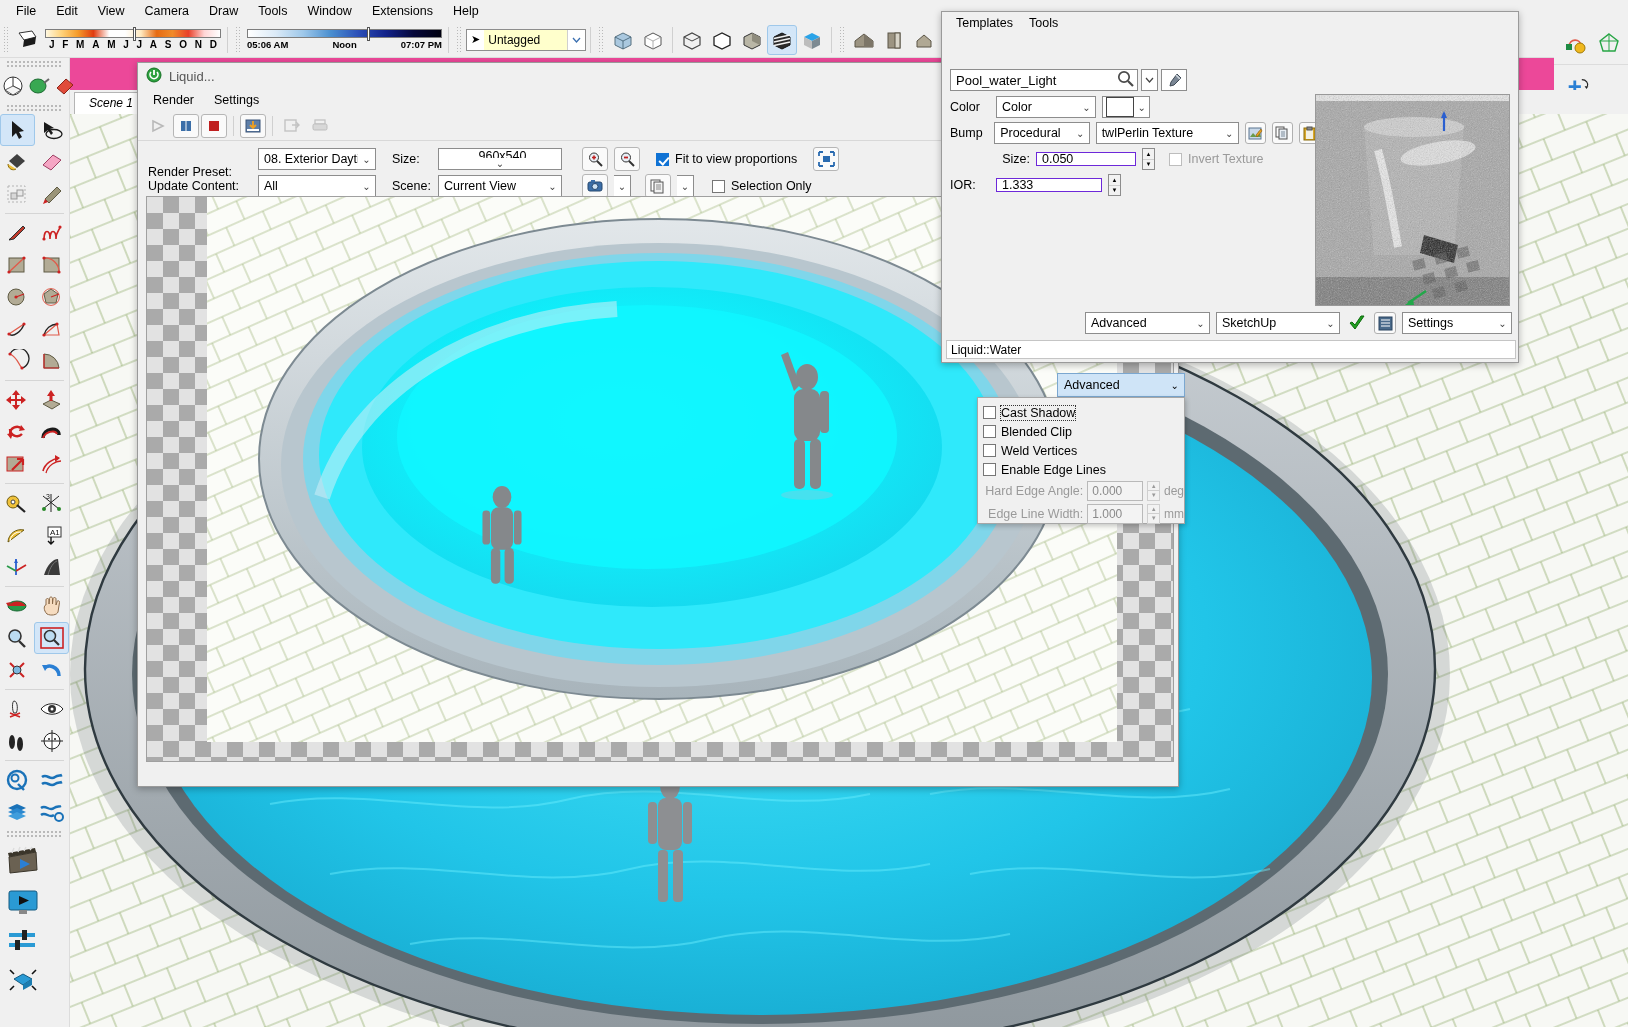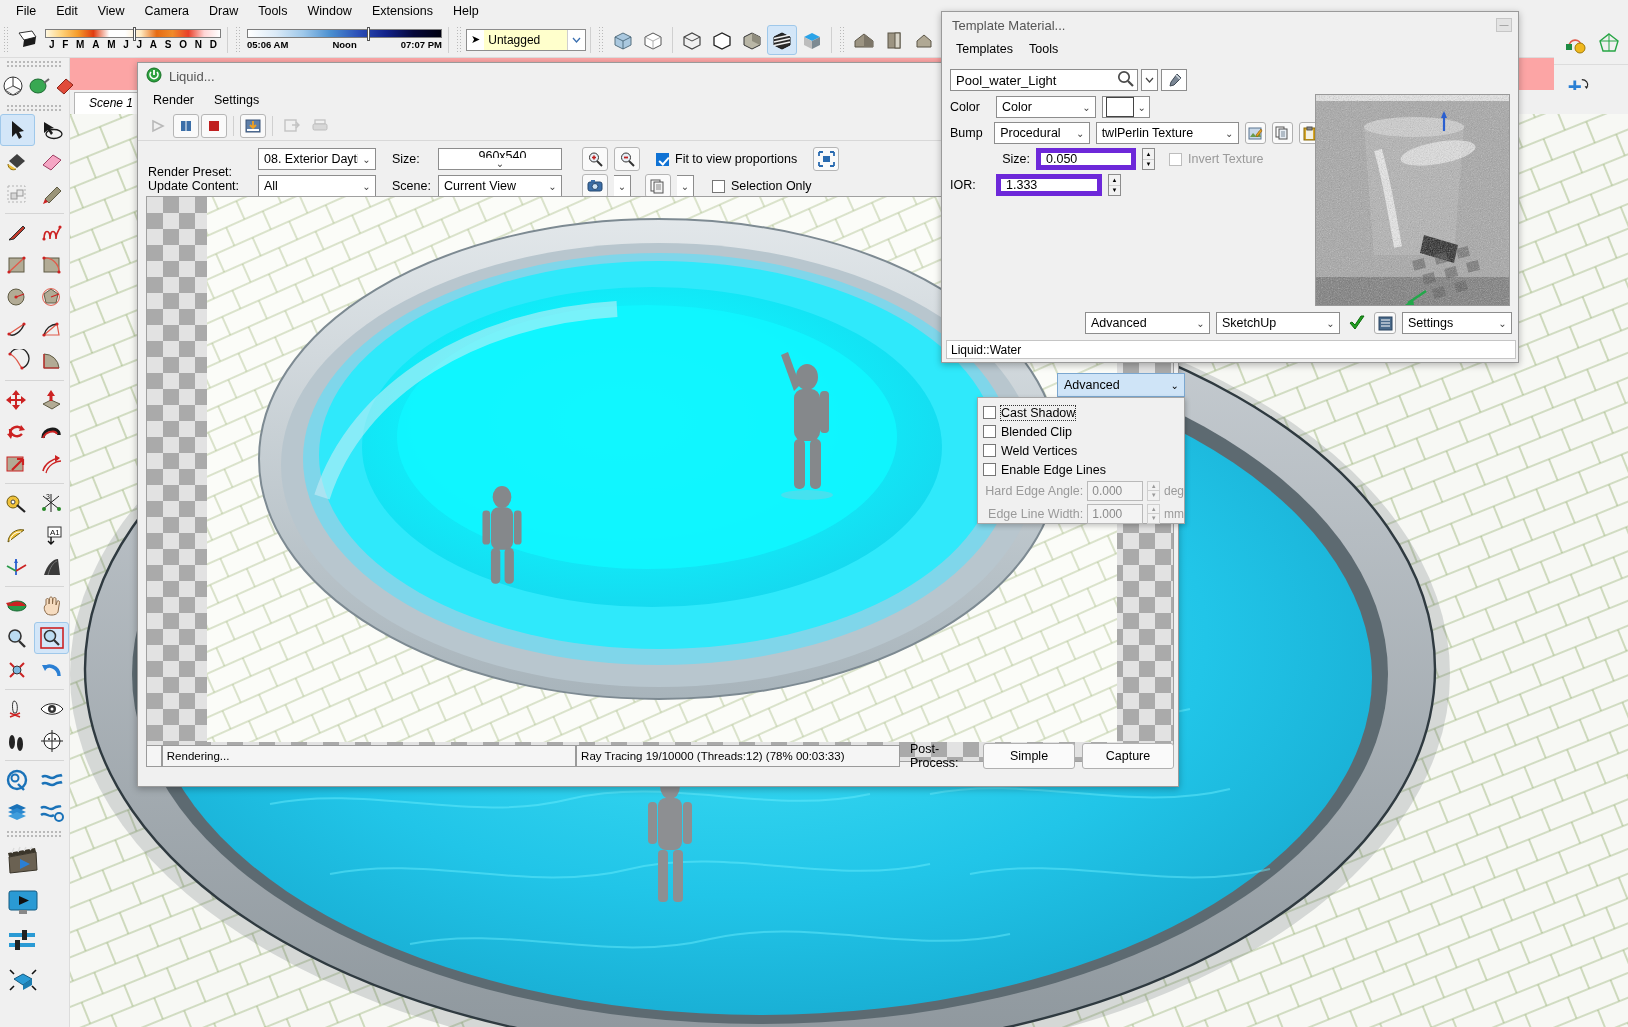--- a/index.html
+++ b/index.html
@@ -5,21 +5,21 @@
   * { box-sizing: border-box; }
   html, body {
     margin: 0; padding: 0;
     width: 1628px; height: 1027px;
     overflow: hidden;
     font-family: "Liberation Sans", sans-serif;
     font-size: 12px;
     background: #f0f0f0;
     color: #000;
   }
-  #app { position: relative; width: 1628px; height: 1027px; background: #fca5a5; }
+  #app { position: relative; width: 1628px; height: 1027px; background: #ec4899; }
 
   
   .menubar {
     position: absolute; top: 0; left: 0; width: 1628px; height: 22px;
     background: #f0f0f0; display: flex; align-items: center; padding-left: 6px;
     font-size: 12.5px;
   }
   .menubar .mi { padding: 2px 10px; cursor: default; }
 
   
@@ -97,21 +97,21 @@
     justify-content: center; border: 1px solid transparent; border-radius: 3px; }
   .rbtn.framed { border: 1px solid #b6b6b6; background: #fafafa; }
   .rd-opts { padding: 6px 0 5px 10px; }
   .opt-row { display: flex; align-items: center; height: 24px; gap: 6px; margin-bottom: 3px; }
   .opt-lbl { font-size: 12.5px; }
   .combo { height: 22px; border: 1px solid #8d8d8d; background: #fff;
     display: flex; align-items: center; font-size: 12.5px; }
   .combo .txt { flex: 1; padding-left: 5px; white-space: nowrap; overflow: hidden; }
   .combo .cv { width: 17px; display: flex; align-items: center; justify-content: center;
     color: #444; font-size: 10px; }
-  .txtbox { height: 22px; border: 5px solid #6d28d9; background: #fff;
+  .txtbox { height: 14px; border: 1px solid #6d28d9; background: #fff;
     display: flex; align-items: center; padding-left: 5px; font-size: 12.5px; }
   .chk { width: 13px; height: 13px; border: 1px solid #767676; background: #fff;
     display: inline-block; vertical-align: middle; }
   .chk.on { background: #0f72d4; border-color: #0f72d4; position: relative; }
   .chk.on:after { content: ""; position: absolute; left: 4px; top: 1px; width: 4px;
     height: 8px; border: solid #fff; border-width: 0 2px 2px 0; transform: rotate(42deg); }
 
   .render-canvas { position: absolute; left: 8px; top: 133px;
     width: 1028px; height: 566px; border: 1px solid #a0a0a0; overflow: hidden;
     background-image:
@@ -997,35 +997,23 @@
             <rect x="-13" y="12" width="26" height="50" rx="9" fill="#85888b"></rect>
             <rect x="-13" y="60" width="11" height="48" rx="5" fill="#85888b"></rect>
             <rect x="3" y="60" width="11" height="48" rx="5" fill="#85888b"></rect>
             <path d="M-13 14 L-34 2 L-38 9 L-9 26 Z" fill="#85888b"></path>
             <path d="M13 14 L34 2 L38 9 L9 26 Z" fill="#85888b"></path>
           </g>
         </g>
       </svg>
     </div>
 
-    <div class="rd-status">
-      <div class="st-mini"></div>
-      <div class="st-box" style="width:480px;">Rendering...</div>
-      <div class="st-box" style="width:375px;">Ray Tracing 19/10000 (Threads:12) (78% 00:03:33)</div>
-      <span class="pp-lbl">Post-Process:</span>
-      <div class="pbtn">Simple</div>
-      <div class="pbtn" style="margin-left:7px;">Capture</div>
-    </div>
   </div>
 
   <div class="tm-dialog">
-    <div class="tm-title">
-      <span>Template Material...</span>
-      <span class="minbtn">—</span>
-    </div>
     <div class="tm-menu">
       <span>Templates</span>
       <span>Tools</span>
     </div>
 
     <div class="tm-search">
       <div class="inp">
         <span style="flex:1;">Pool_water_Light</span>
         <span>
           <svg width="17" height="17" viewBox="0 0 17 17">

